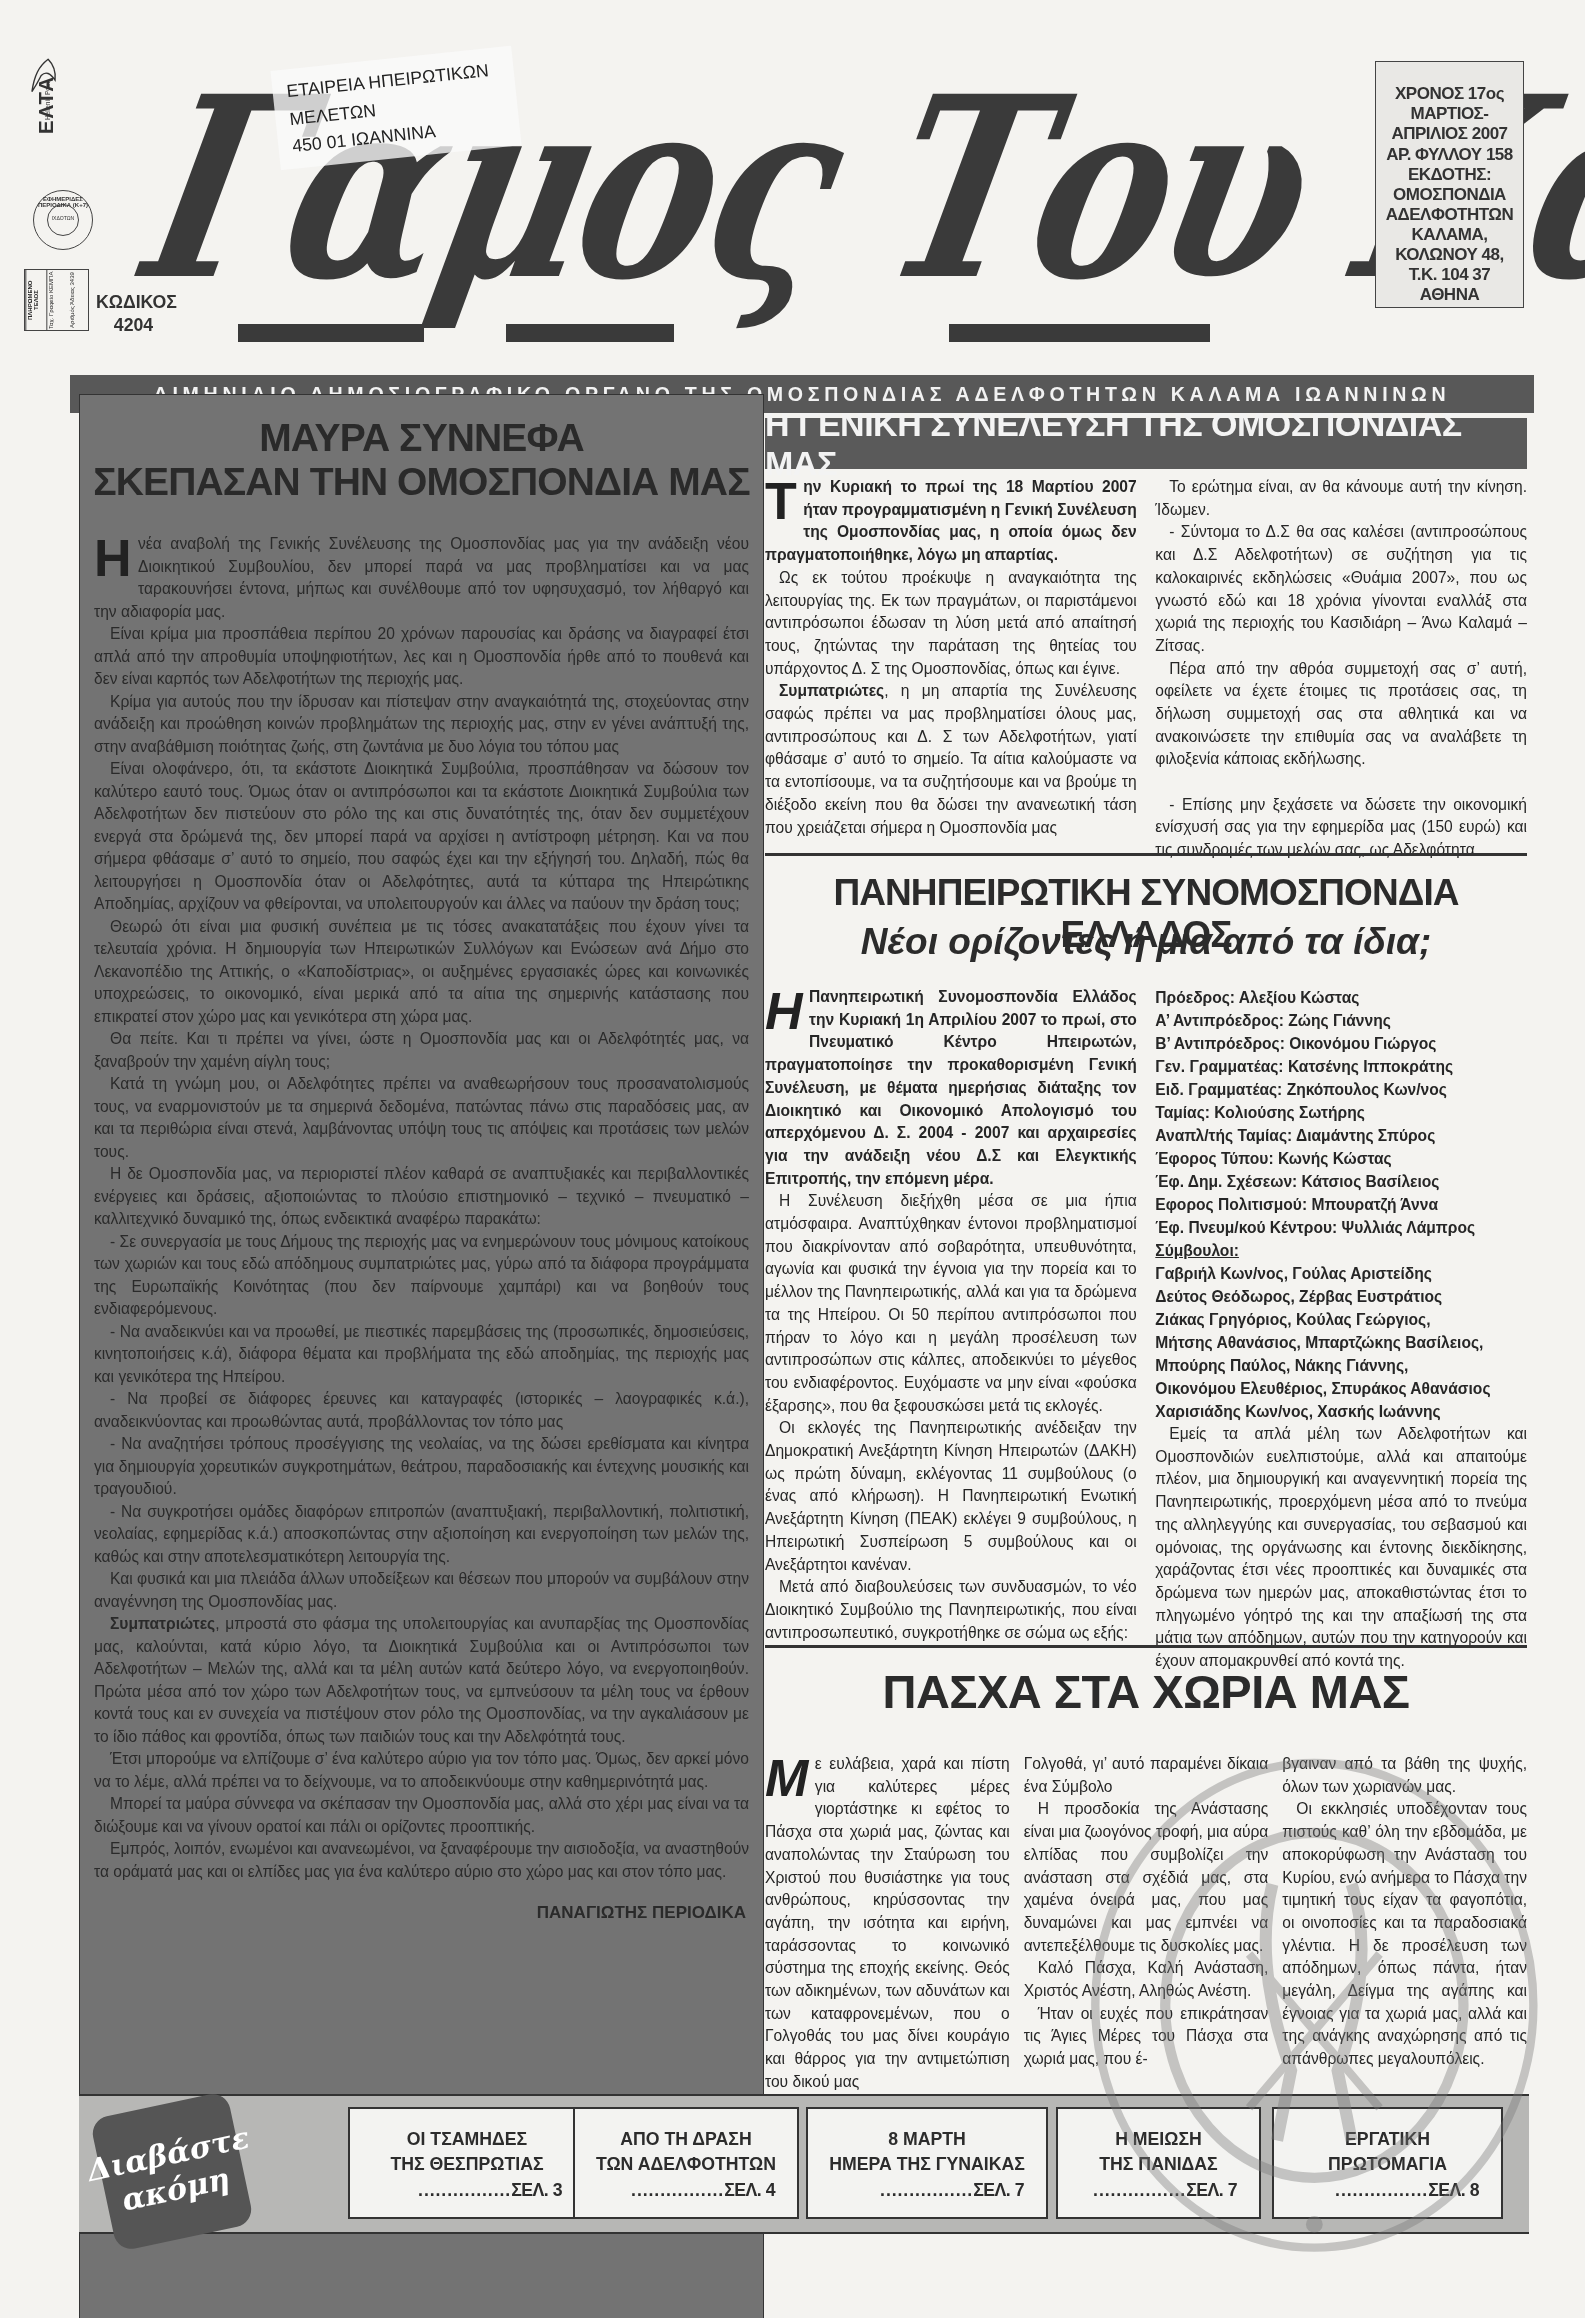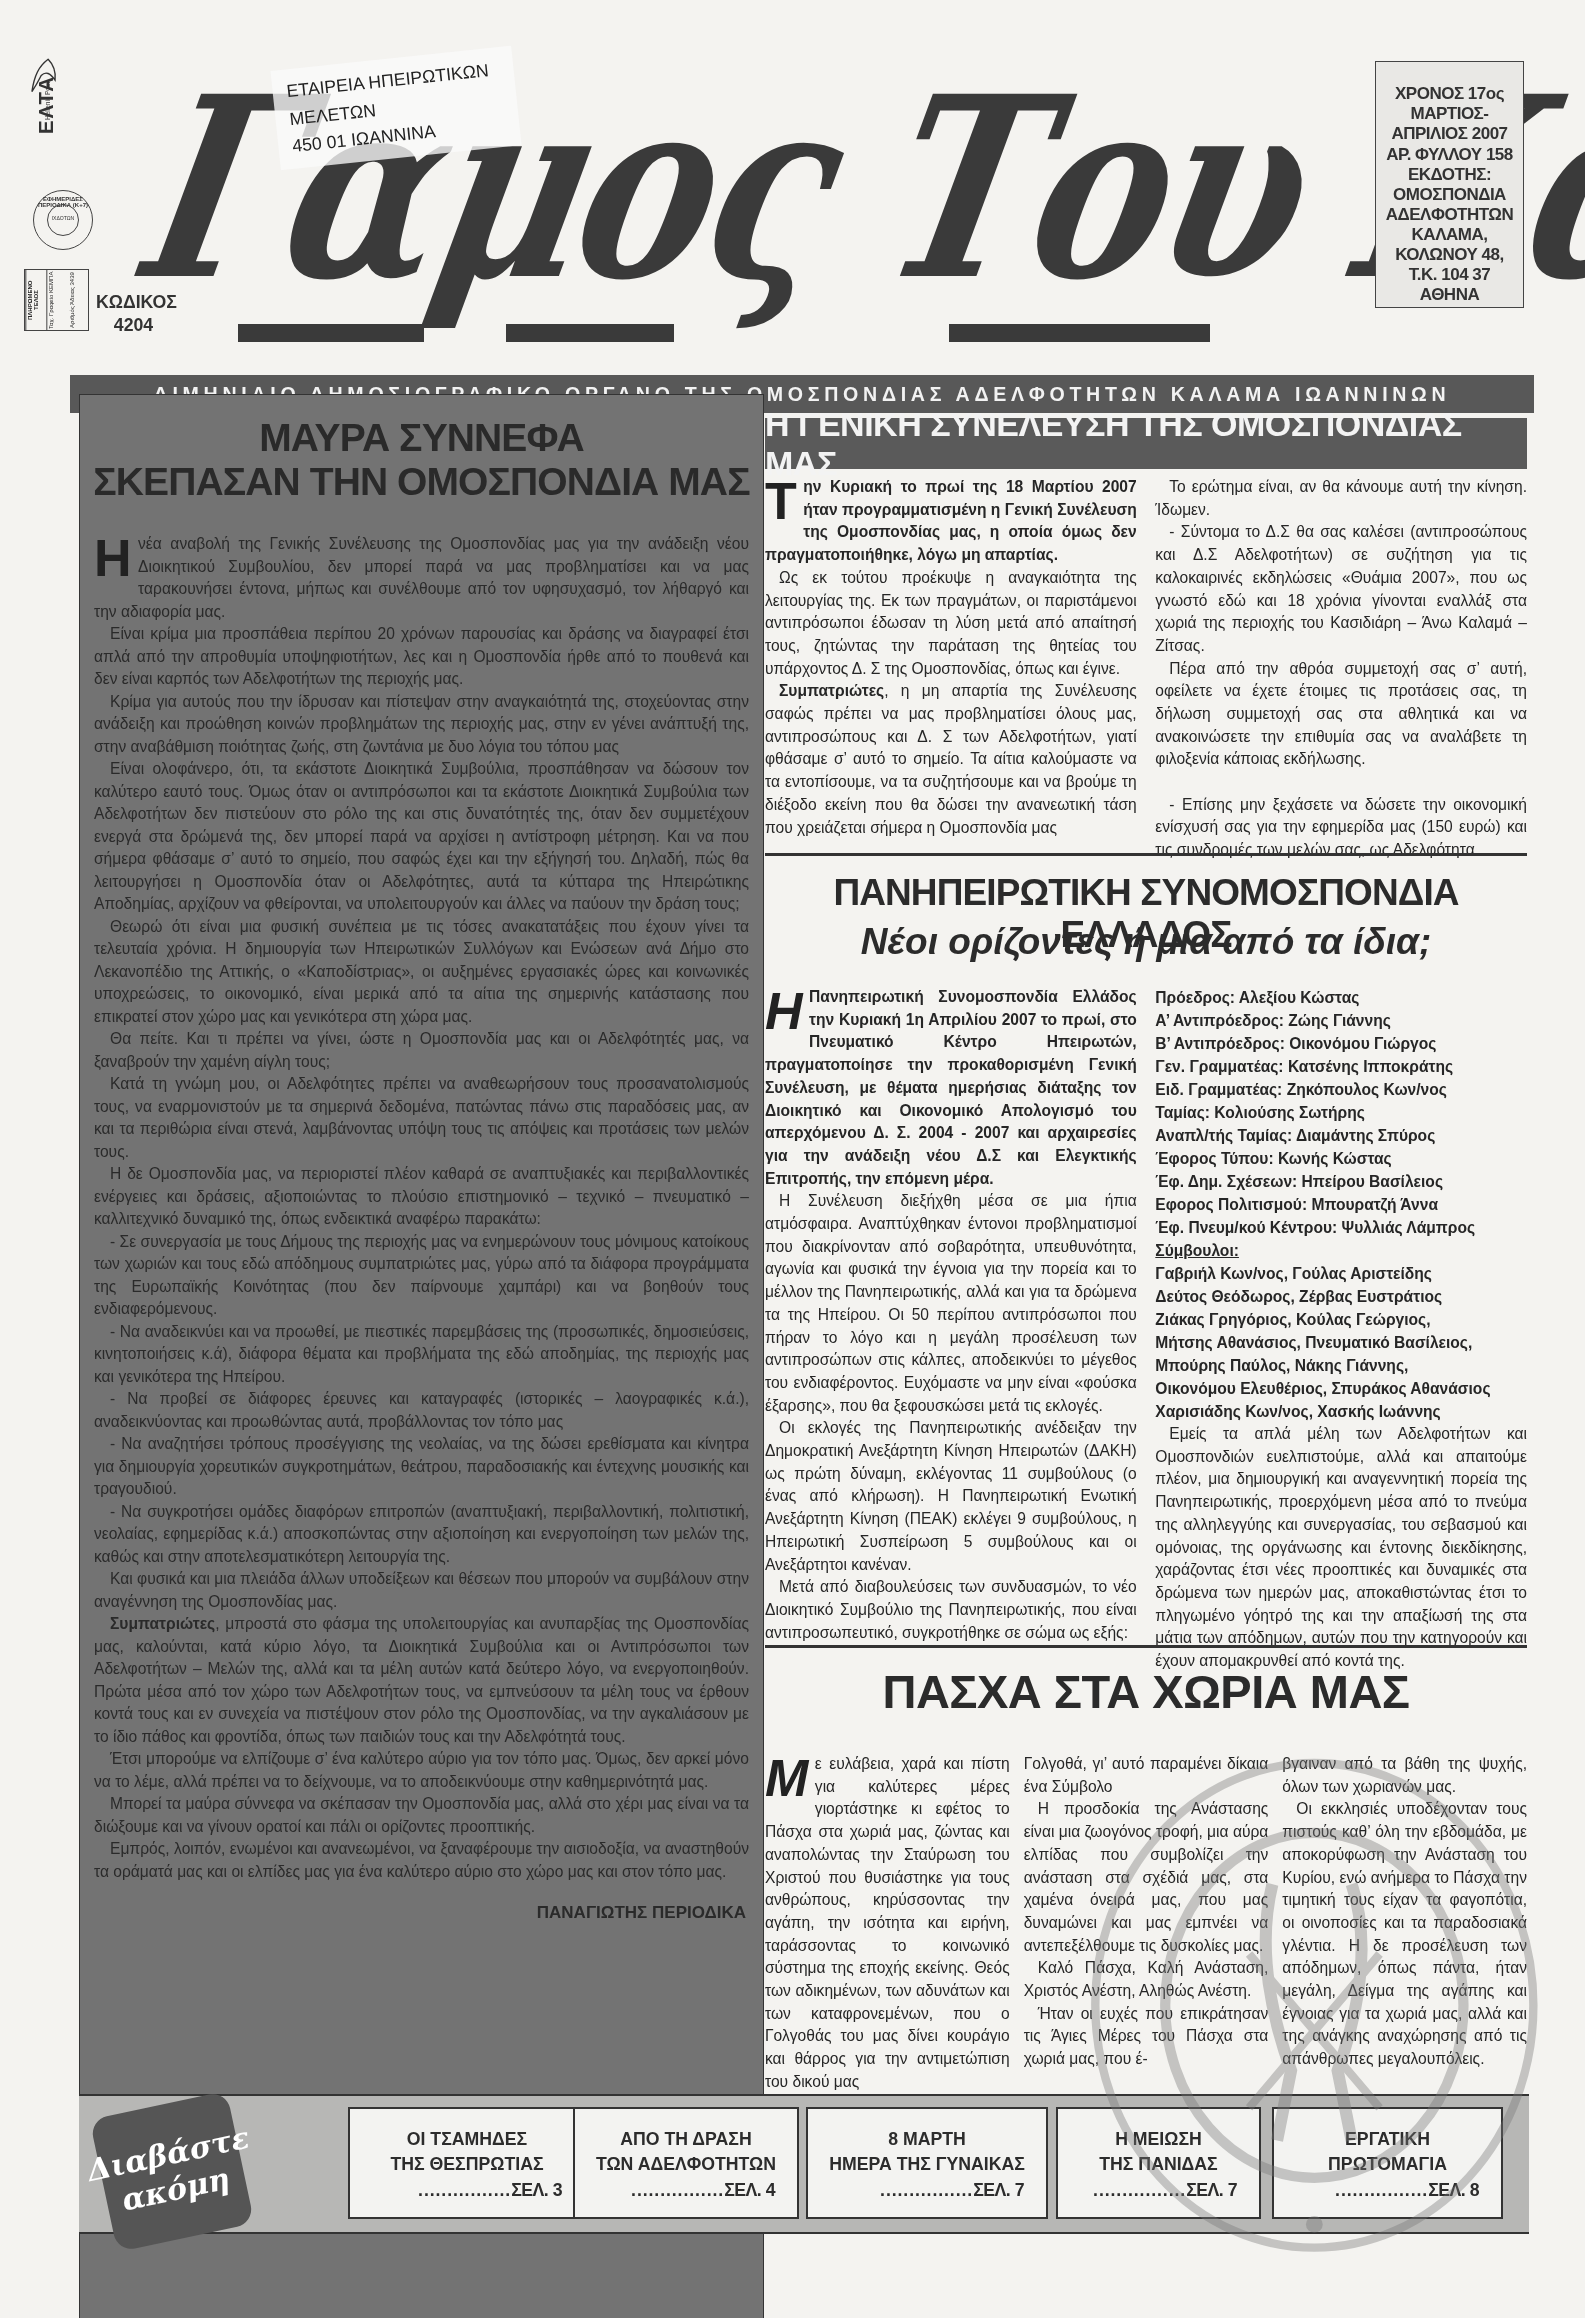--- a/index.html
+++ b/index.html
@@ -200,28 +200,28 @@
   </div>
   <div class="board-list">
     <div>Πρόεδρος: Αλεξίου Κώστας</div>
     <div>Α’ Αντιπρόεδρος: Ζώης Γιάννης</div>
     <div>Β’ Αντιπρόεδρος: Οικονόμου Γιώργος</div>
     <div>Γεν. Γραμματέας: Κατσένης Ιπποκράτης</div>
     <div>Ειδ. Γραμματέας: Ζηκόπουλος Κων/νος</div>
     <div>Ταμίας: Κολιούσης Σωτήρης</div>
     <div>Αναπλ/τής Ταμίας: Διαμάντης Σπύρος</div>
     <div>Έφορος Τύπου: Κωνής Κώστας</div>
-    <div>Έφ. Δημ. Σχέσεων: Ηπείρου Βασίλειος</div>
+    <div>Έφ. Δημ. Σχέσεων: Κάτσιος Βασίλειος</div>
     <div>Εφορος Πολιτισμού: Μπουρατζή Άννα</div>
     <div>Έφ. Πνευμ/κού Κέντρου: Ψυλλιάς Λάμπρος</div>
     <div class="u">Σύμβουλοι:</div>
     <div>Γαβριήλ Κων/νος, Γούλας Αριστείδης</div>
     <div>Δεύτος Θεόδωρος, Ζέρβας Ευστράτιος</div>
     <div>Ζιάκας Γρηγόριος, Κούλας Γεώργιος,</div>
-    <div>Μήτσης Αθανάσιος, Πνευματικό Βασίλειος,</div>
+    <div>Μήτσης Αθανάσιος, Μπαρτζώκης Βασίλειος,</div>
     <div>Μπούρης Παύλος, Νάκης Γιάννης,</div>
     <div>Οικονόμου Ελευθέριος, Σπυράκος Αθανάσιος</div>
     <div>Χαρισιάδης Κων/νος, Χασκής Ιωάννης</div>
     <p style="font-weight:normal;text-align:justify;margin:0">Εμείς τα απλά μέλη των Αδελφοτήτων και Ομοσπονδιών ευελπιστούμε, αλλά και απαιτούμε πλέον, μια δημιουργική και αναγεννητική πορεία της Πανηπειρωτικής, προερχόμενη μέσα από το πνεύμα της αλληλεγγύης και συνεργασίας, του σεβασμού και ομόνοιας, της οργάνωσης και έντονης διεκδίκησης, χαράζοντας έτσι νέες προοπτικές και δυναμικές στα δρώμενα των ημερών μας, αποκαθιστώντας έτσι το πληγωμένο γόητρό της και την απαξίωσή της στα μάτια των απόδημων, αυτών που την κατηγορούν και έχουν απομακρυνθεί από κοντά της.</p>
   </div>
 </div>
 
 <div class="rule" style="left:765px;top:1645px;width:762px;"></div>
 
 <div class="abs pasxa-title">ΠΑΣΧΑ ΣΤΑ ΧΩΡΙΑ ΜΑΣ</div>

